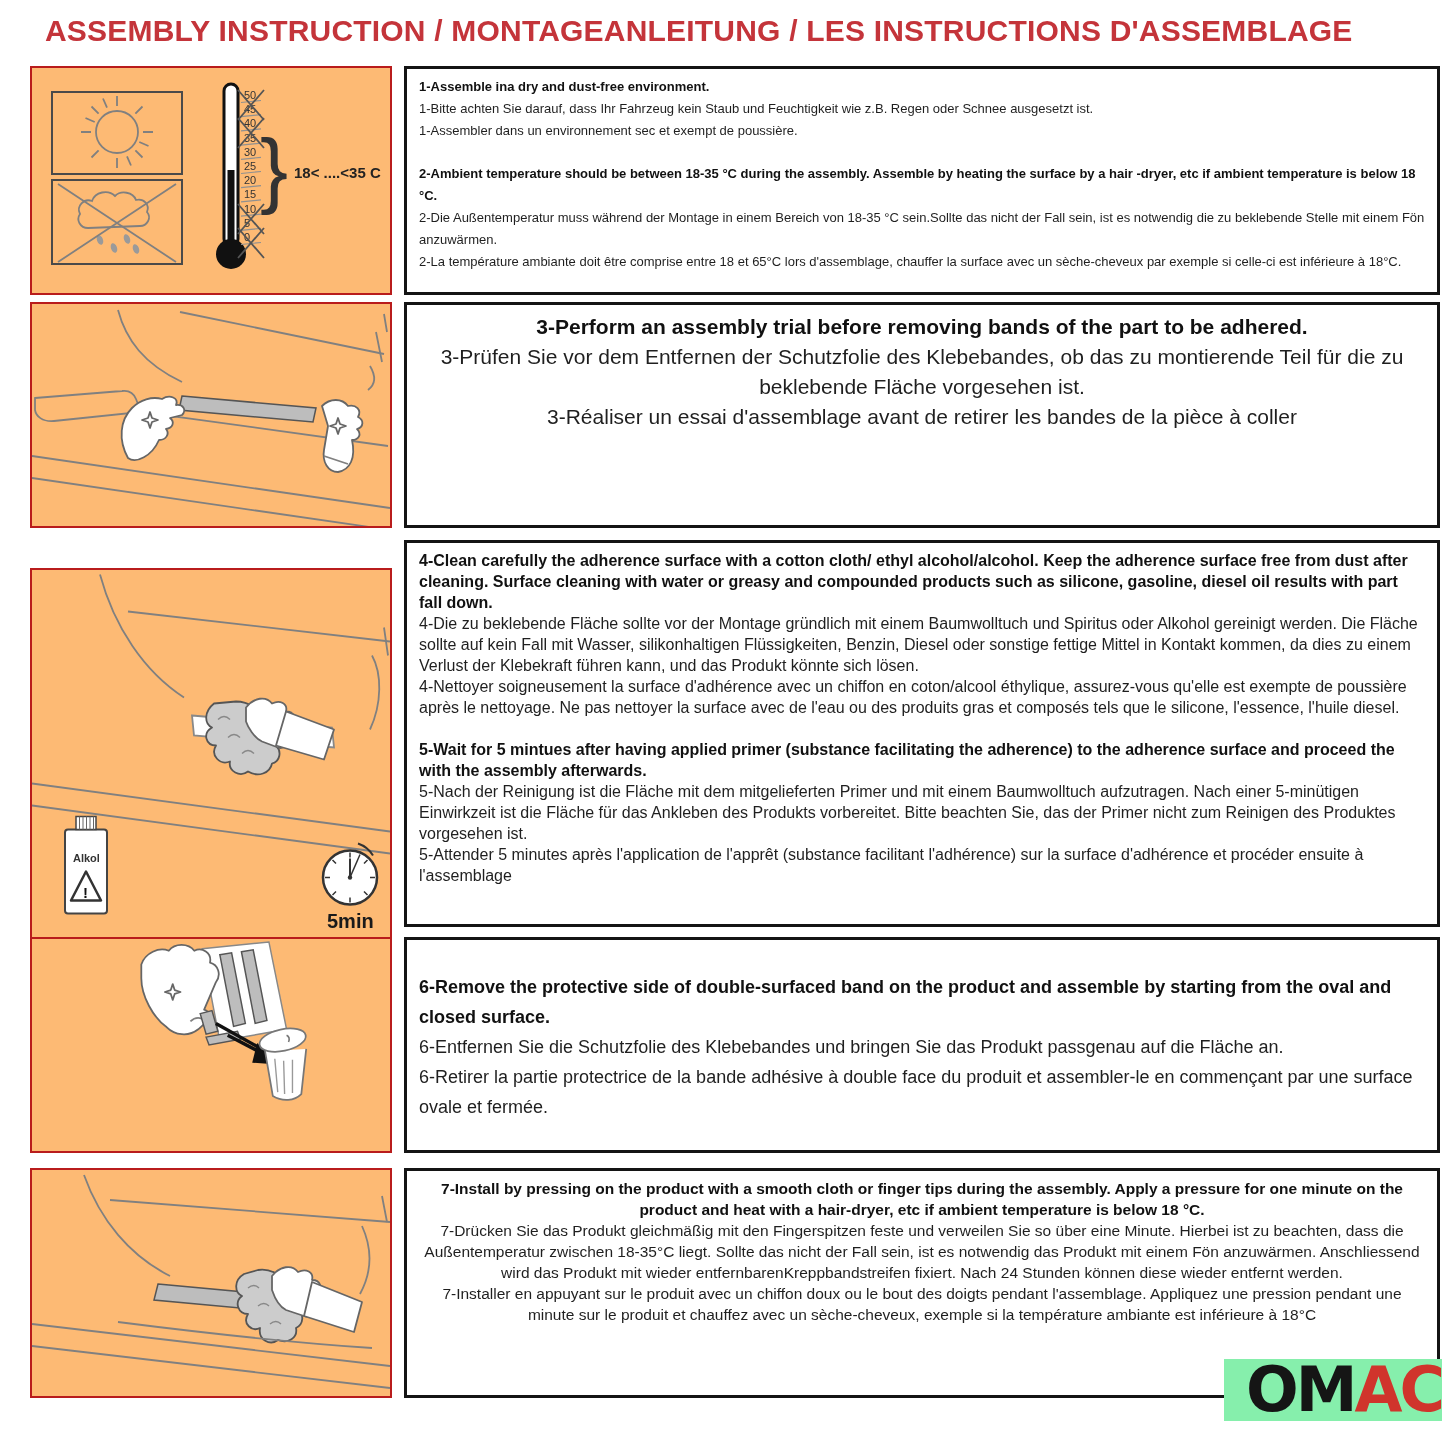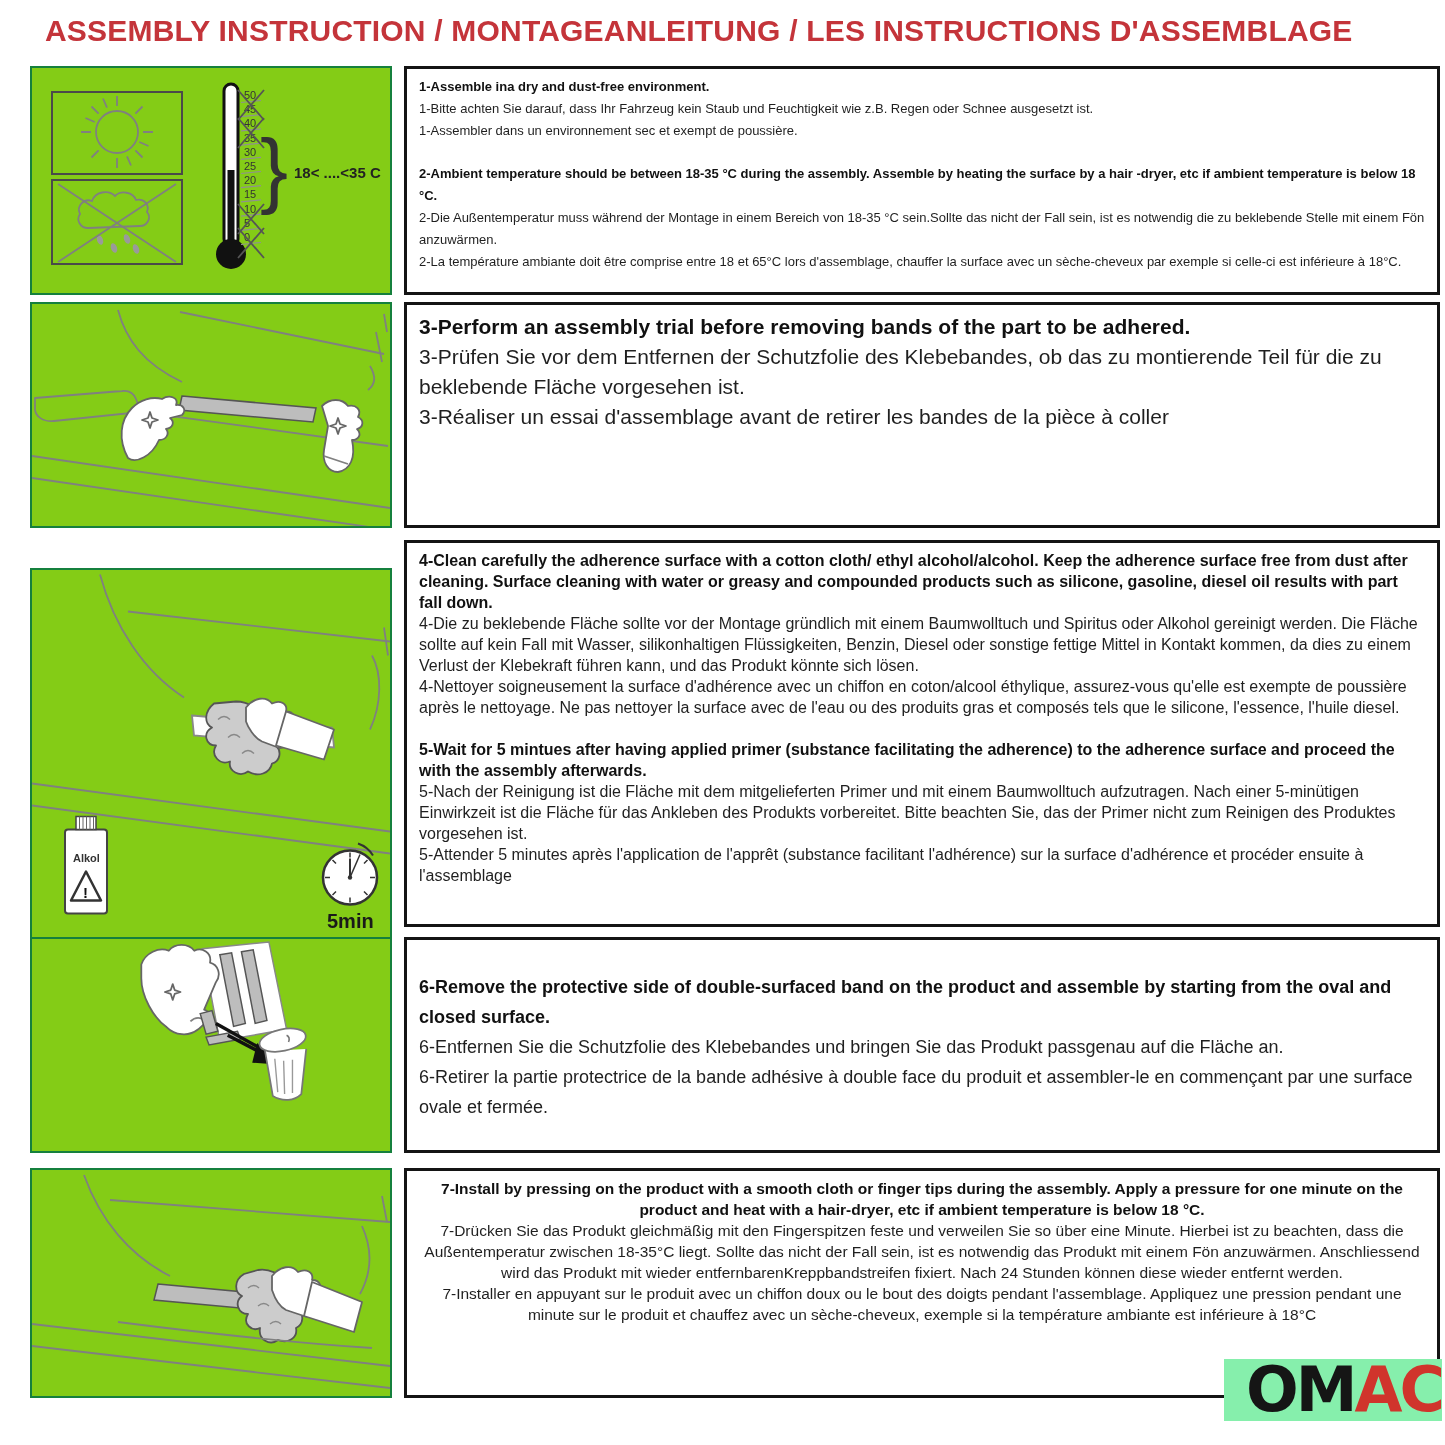--- a/index.html
+++ b/index.html
@@ -8,36 +8,36 @@
     font-family:"Liberation Sans","DejaVu Sans",sans-serif;color:#1f1f1f;
   }
   .title{
     position:absolute;left:45px;top:14px;margin:0;
     font-size:30px;font-weight:bold;letter-spacing:.2px;white-space:nowrap;
     color:#c4343a;
   }
   .row{position:absolute;left:0;width:1445px;}
   .illus{
     position:absolute;left:30px;width:362px;box-sizing:border-box;
-    border:2px solid #15803d;background:#84cc16;
+    border:2px solid #b91c1c;background:#fdba74;
   }
   .illus svg{display:block;width:100%;height:100%;}
   .textbox{
     position:absolute;left:404px;width:1036px;box-sizing:border-box;
     border:3px solid #141414;background:#fff;padding:7px 12px;overflow:hidden;
   }
   .textbox p{margin:0;}
   .b{font-weight:bold;color:#111;}
   .gap{margin-top:21px !important;}
   .fs-small{font-size:13px;line-height:22px;}
   .fs-small3{font-size:16px;line-height:21px;}
   .fs-small5{font-size:15.5px;line-height:21px;}
   .fs-big{font-size:21px;line-height:30px;}
   .fs-big4{font-size:18px;line-height:30px;}
-  .pad-mid{}
+  .pad-mid{text-align:center;}
   .pad-mid4{padding-top:32px;}
   .logo{
     position:absolute;right:3px;bottom:24px;background:#86efac;padding-left:22px;
     font-size:62px;font-weight:bold;letter-spacing:-3px;line-height:1;
     font-family:"DejaVu Sans","Liberation Sans",sans-serif;
   }
   .logo .om{color:#151515;}
   .logo .ac{color:#d0342c;}
   .ln{stroke:#808080;stroke-width:1.8;fill:none;}
   .dk{stroke:#4a4a4a;stroke-width:2;fill:none;}

